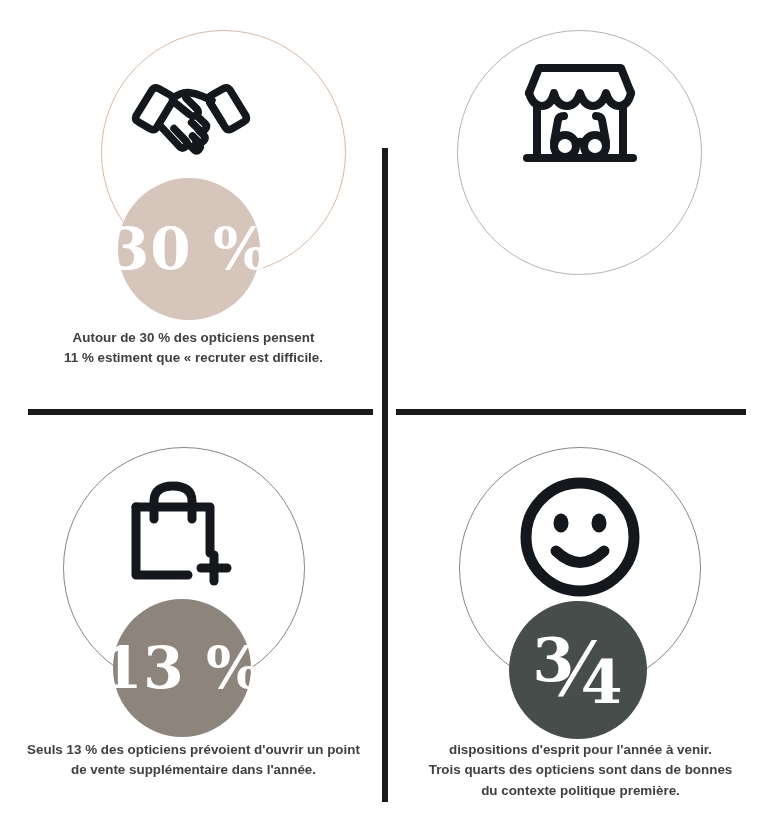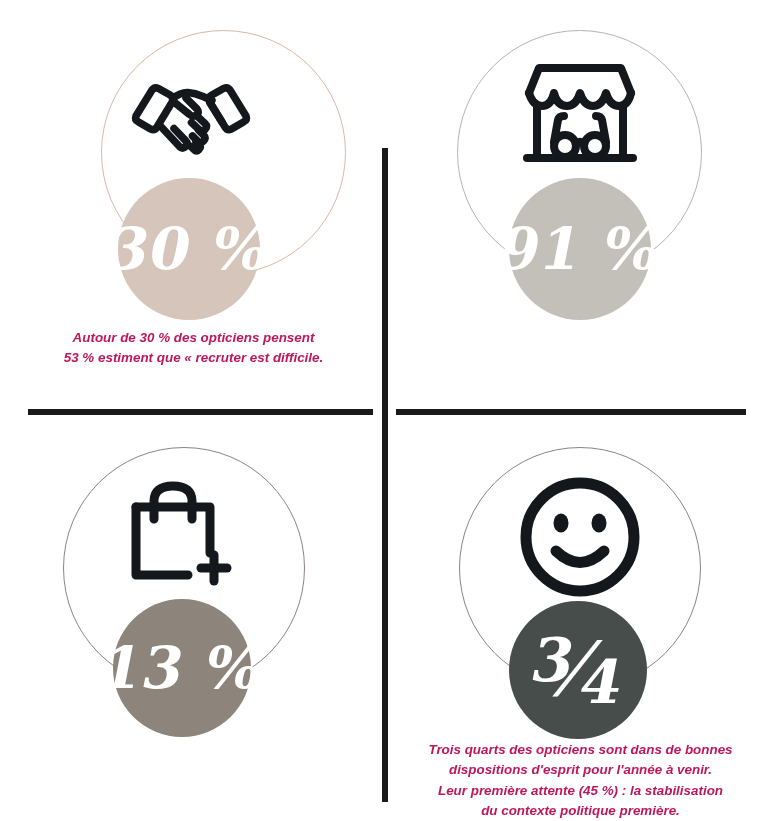--- a/index.html
+++ b/index.html
@@ -39,21 +39,20 @@
   }
   .h-divider.left  { left: 28px;  width: 345px; }
   .h-divider.right { left: 396px; width: 350px; }
 
   
   .quad {
     position: absolute;
     width: 387px;
     height: 410px;
     box-sizing: border-box;
-    font-style: italic;
   }
   .quad.tl { left: 0;     top: 0; }
   .quad.tr { left: 387px; top: 0; }
   .quad.bl { left: 0;     top: 411px; padding-left: 13px; }
   .quad.br { left: 387px; top: 411px; }
 
   
   .graphic {
     position: absolute;
     left: 0;
@@ -103,21 +102,21 @@
   }
 
   
   .caption {
     position: absolute;
     left: 0;
     right: 0;
     text-align: center;
     font-size: 13.4px;
     line-height: 1.52;
-    color: #be185d;
+    color: #404040;
     font-weight: 600;
     padding: 0 14px;
     box-sizing: border-box;
   }
   .caption b { font-weight: 800; }
   .quad.tl .caption { top: 328px; }
   .quad.tr .caption { top: 328px; }
   .quad.bl .caption { top: 329px; }
   .quad.br .caption { top: 329px; }
 </style>
@@ -150,21 +149,21 @@
         </svg>
       </div>
 
       <div class="stat-circle" style="left:118px;top:178px;width:142px;height:142px;background:#d6c5ba;">
         <span class="stat-value">30 %</span>
       </div>
     </div>
 
     <div class="caption">
         <div><span>Autour de 30 % des opticiens pensent</span></div>
-        <div><span>53 % estiment que « recruter est difficile.</span></div>
+        <div><span>11 % estiment que « recruter est difficile.</span></div>
       </div>
   </div>
 
   <div class="quad tr">
     <div class="graphic">
       <div class="ring" style="left:70px;top:30px;width:245px;height:245px;border-color:#b8b4ae;"></div>
 
       <div class="icon-wrap" style="left:118px;top:58px;width:150px;height:112px;">
         <svg viewBox="0 0 150 112" width="150" height="112" aria-hidden="true">
           <g fill="none" stroke="#14181c" stroke-width="8" stroke-linecap="round" stroke-linejoin="round">
@@ -175,23 +174,20 @@
             <path d="M22 100 L128 100"></path>
             <path d="M60 88 m-11 0 a11 11 0 1 0 22 0 a11 11 0 1 0 -22 0"></path>
             <path d="M90 88 m-11 0 a11 11 0 1 0 22 0 a11 11 0 1 0 -22 0"></path>
             <path d="M71 86 Q75 82 79 86"></path>
             <path d="M49 84 L53 62 Q54 58 59 58"></path>
             <path d="M101 84 L97 62 Q96 58 91 58"></path>
           </g>
         </svg>
       </div>
 
-      <div class="stat-circle" style="left:122px;top:178px;width:142px;height:142px;background:#c3bfb9;">
-        <span class="stat-value">91 %</span>
-      </div>
     </div>
 
   </div>
 
   <div class="quad bl">
     <div class="graphic">
       <div class="ring" style="left:63px;top:36px;width:242px;height:242px;border-color:#8c8580;"></div>
 
       <div class="icon-wrap" style="left:126px;top:70px;width:112px;height:108px;">
         <svg viewBox="0 0 112 108" width="112" height="108" aria-hidden="true">
@@ -203,20 +199,24 @@
             <path d="M75 87 L101 87"></path>
           </g>
         </svg>
       </div>
 
       <div class="stat-circle" style="left:113px;top:188px;width:138px;height:138px;background:#8d847c;">
         <span class="stat-value">13 %</span>
       </div>
     </div>
 
+    <div class="caption">
+        <div><span>Seuls </span><b>13 %</b><span> des opticiens prévoient d'</span><b>ouvrir un point</b></div>
+        <div><b>de vente supplémentaire</b><span> dans l'année.</span></div>
+      </div>
   </div>
 
   <div class="quad br">
     <div class="graphic">
       <div class="ring" style="left:72px;top:36px;width:242px;height:242px;border-color:#8c8580;"></div>
 
       <div class="icon-wrap" style="left:131px;top:64px;width:124px;height:124px;">
         <svg viewBox="0 0 124 124" width="124" height="124" aria-hidden="true">
           <g stroke="#14181c" fill="none" stroke-linecap="round" stroke-linejoin="round">
             <circle cx="62" cy="62" r="54" stroke-width="11"></circle>
@@ -230,20 +230,19 @@
       <div class="stat-circle" style="left:122px;top:190px;width:138px;height:138px;background:#474d4b;">
           <span class="stat-value fraction">
             <span class="frac-num">3</span>
             <span class="frac-slash">⁄</span>
             <span class="frac-den">4</span>
           </span>
       </div>
     </div>
 
     <div class="caption">
+        <div><b>dispositions d'esprit</b><span> pour l'année à venir.</span></div>
         <div><span>Trois quarts des opticiens sont dans de bonnes</span></div>
-        <div><b>dispositions d'esprit</b><span> pour l'année à venir.</span></div>
-        <div><span>Leur première attente (45 %) : la stabilisation</span></div>
         <div><span>du contexte politique première.</span></div>
       </div>
   </div>
 
 </div>
 
 </body></html>

